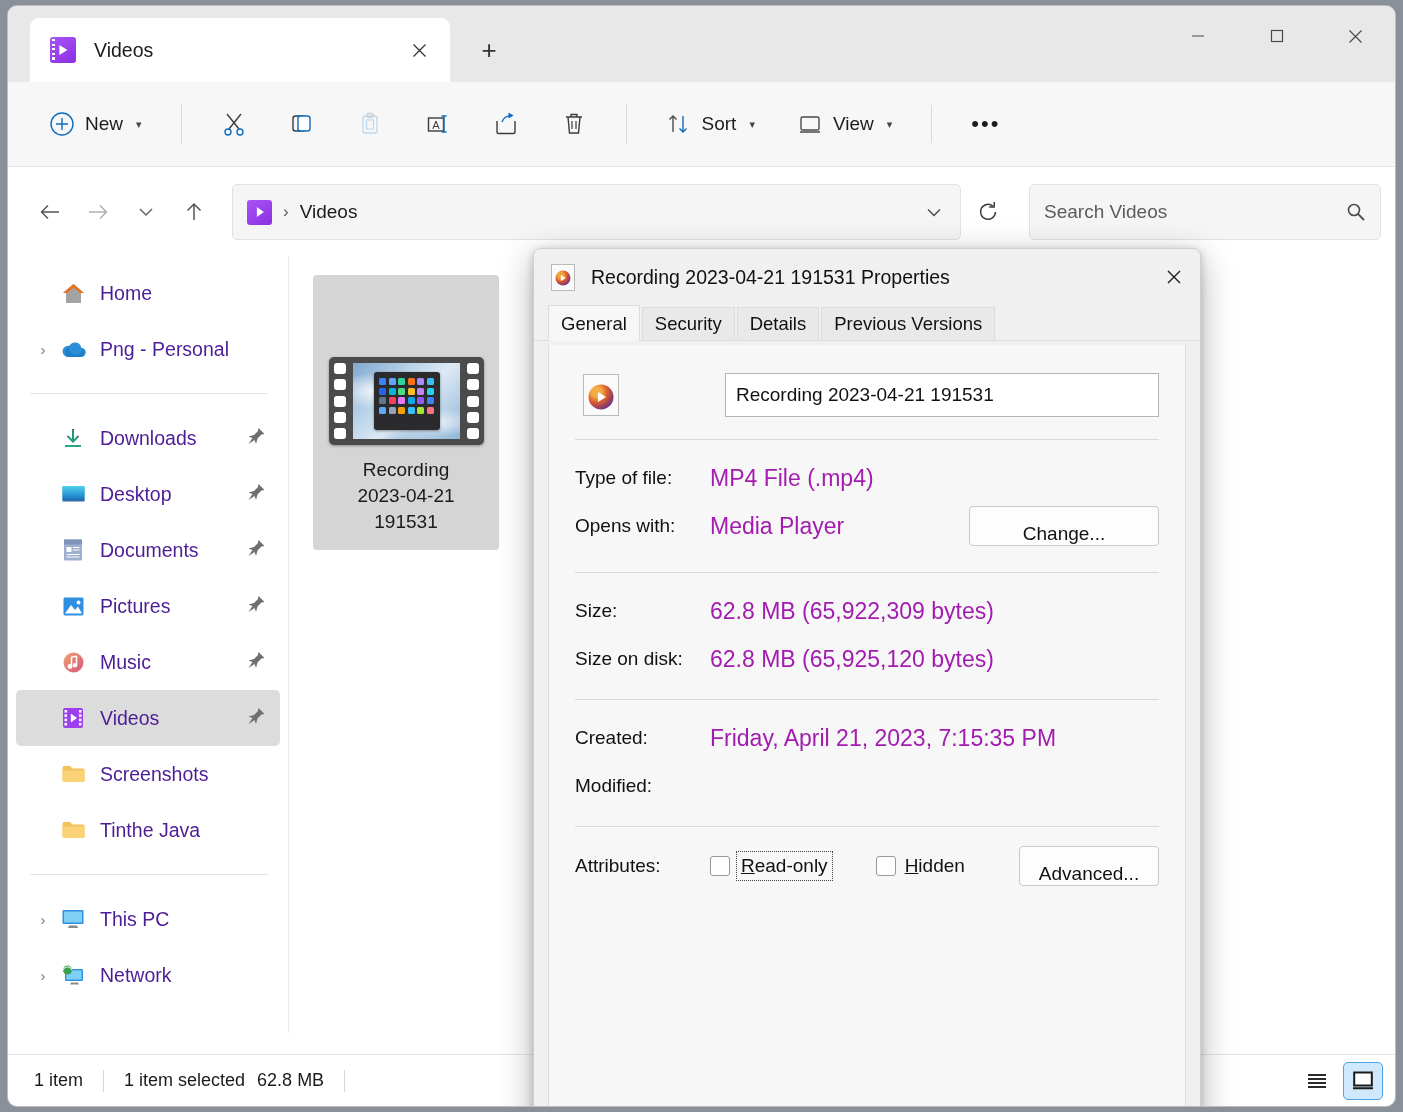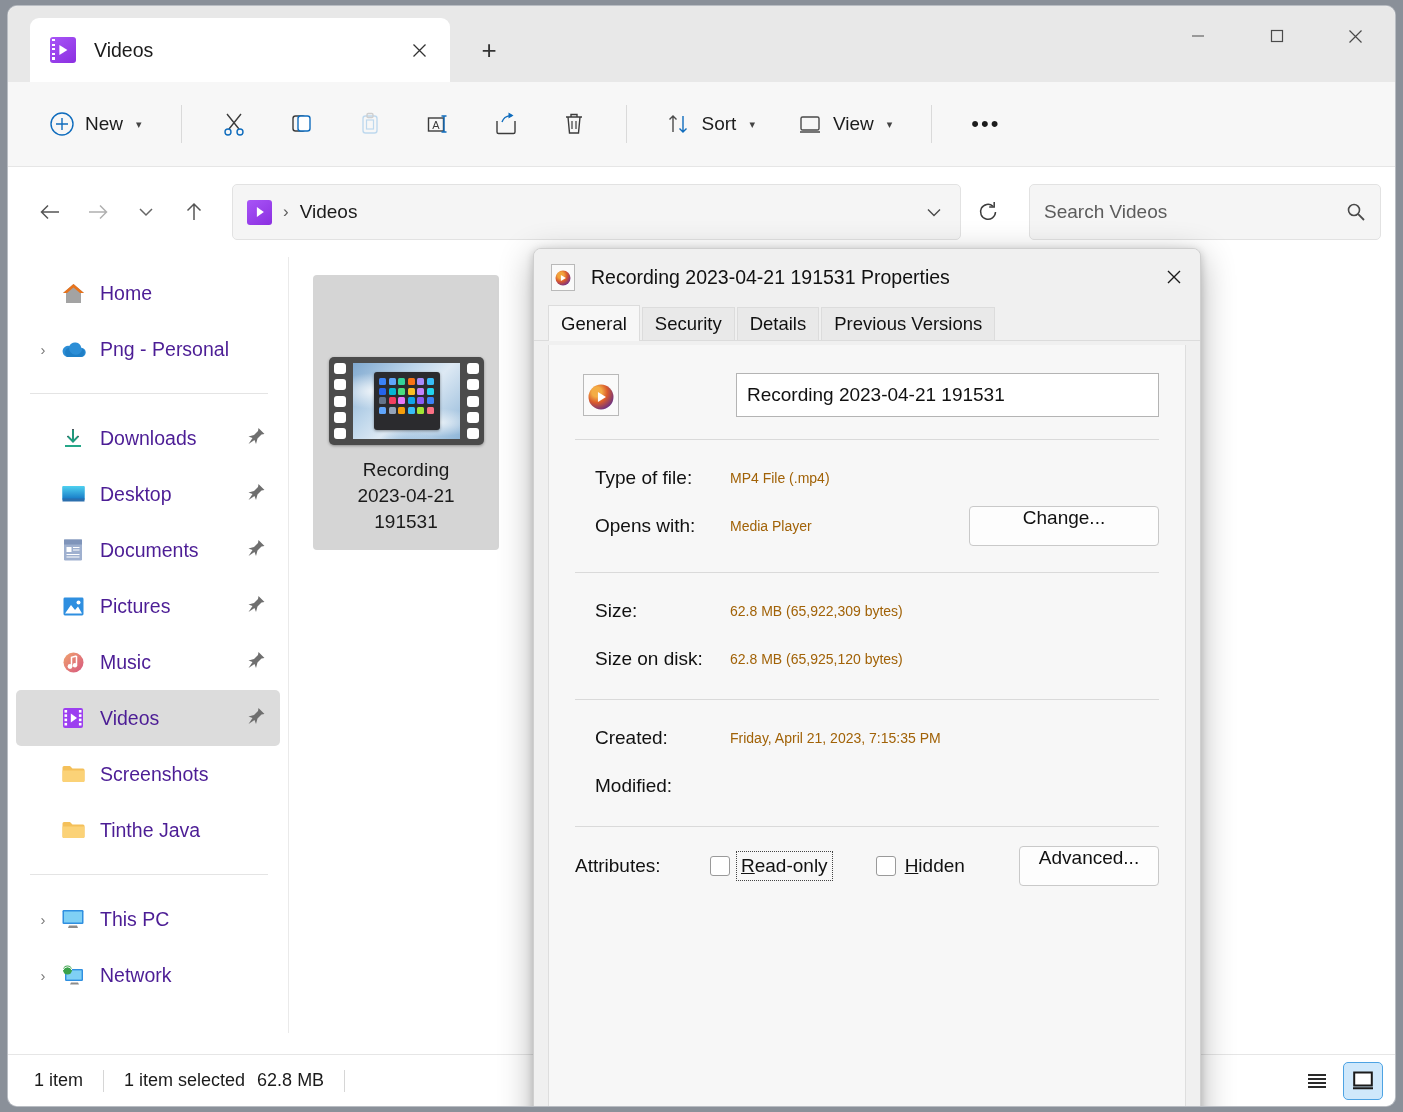--- a/index.html
+++ b/index.html
@@ -347,21 +347,21 @@
   }
 
   .dlg-page {
     position: absolute; left: 14px; right: 14px;
     top: 96px; bottom: 8px;
     background: #f7f7f7;
     border: 1px solid #dedede; border-top: none;
     padding: 20px 26px 0 26px;
   }
   .dlg-head {
-    display: flex; align-items: center; gap: 13px;
+    display: flex; align-items: center; gap: 2px;
     padding: 8px 0 22px 0;
   }
   .big-ficon {
     width: 36px; height: 42px; flex: 0 0 36px;
     margin-left: 8px; margin-right: 104px;
     position: relative;
     background: #fafafa; border: 1px solid #b9b9b9;
   }
   .big-ficon::after {
     content: ""; position: absolute;
@@ -378,32 +378,32 @@
     z-index: 2;
   }
   .name-input {
     flex: 1; height: 44px;
     border: 1px solid #b4b4b4; background: #fff;
     padding: 0 10px; font-size: 19px; color: #111;
     font-family: "Liberation Sans", sans-serif; outline: none;
   }
   .hr { height: 1px; background: #dadada; margin: 0 0 14px 0; }
 
-  .proprow { display: flex; align-items: center; min-height: 48px; margin-left: 20px; }
+  .proprow { display: flex; align-items: center; min-height: 48px; }
   .proplabel {
     width: 135px; flex: 0 0 135px;
     font-size: 19px; color: #111;
   }
-  .propvalue { font-size: 14px; color: #a16207; }
+  .propvalue { font-size: 23px; color: #a21caf; }
   .propflex { flex: 1; }
   .btn {
     height: 40px; min-width: 190px;
     background: #fdfdfd; border: 1px solid #c9c9c9; border-radius: 4px;
     font-size: 19px; color: #111;
-    display: flex; align-items: flex-start; justify-content: center;
+    display: flex; align-items: flex-end; justify-content: center;
     font-family: "Liberation Sans", sans-serif;
   }
   .gap-a { height: 22px; }
   .gap-b { height: 16px; }
 
   .attrrow { display: flex; align-items: center; min-height: 50px; }
   .chkwrap { display: flex; align-items: center; gap: 9px; margin-right: 46px; }
   .chkbox {
     width: 20px; height: 20px; flex: 0 0 20px;
     background: #fff; border: 1px solid #9a9a9a; border-radius: 3px;

